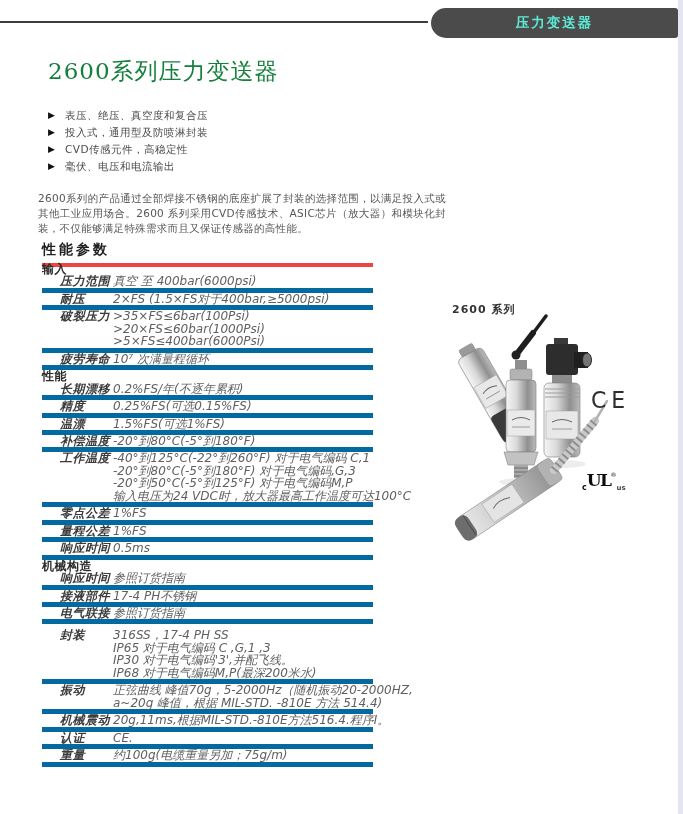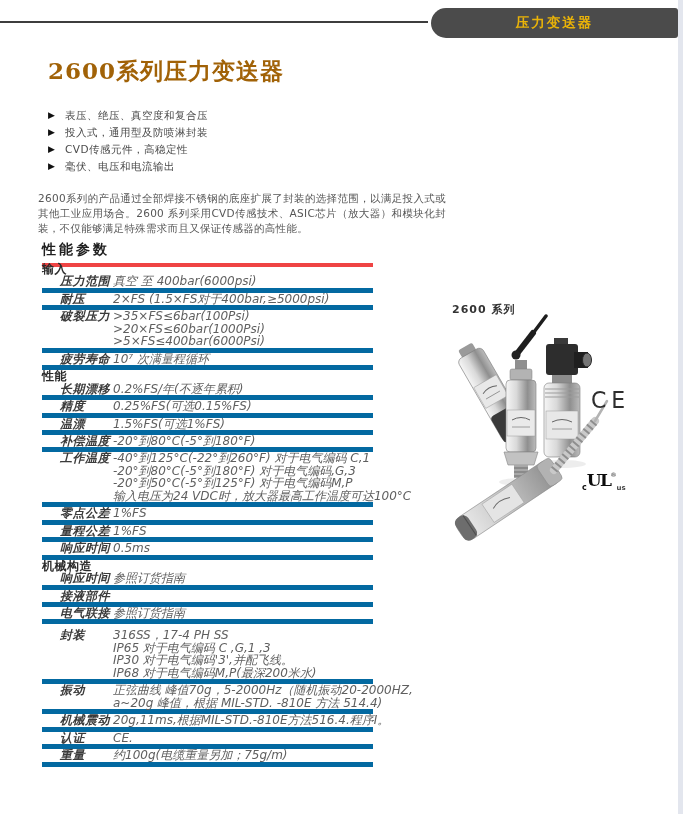--- a/index.html
+++ b/index.html
@@ -7,24 +7,24 @@
     width:683px;height:814px;position:relative;background:#ffffff;overflow:hidden;
     font-family:"DejaVu Sans","Liberation Sans",sans-serif;
     -webkit-font-smoothing:antialiased;
   }
   .edge-strip{position:absolute;top:0;right:0;width:5px;height:814px;background:#e3e6ee;}
   .top-rule{position:absolute;top:21px;left:0;width:428px;height:2px;background:#3d3d3d;}
   .tab-badge{
     position:absolute;top:8px;left:431px;right:5px;height:30px;background:#4b4b4b;
     border-radius:15px 3px 3px 15px;display:flex;align-items:center;justify-content:center;
   }
-  .tab-badge span{color:#eab308;font-size:13.5px;font-weight:bold;letter-spacing:2px;}
+  .tab-badge span{color:#5eead4;font-size:13.5px;font-weight:bold;letter-spacing:2px;}
   .title{
     position:absolute;top:56px;left:48px;margin:0;font-family:"DejaVu Serif","Liberation Serif",serif;
-    font-size:23px;font-weight:700;color:#a16207;letter-spacing:1px;
+    font-size:23px;font-weight:400;color:#15803d;letter-spacing:1px;
   }
   .features{position:absolute;top:107px;left:48px;}
   .feature{display:flex;align-items:center;height:17px;}
   .feature .tri{font-size:9px;color:#101010;width:17px;flex:0 0 17px;line-height:17px;}
   .feature .ftext{font-size:10.5px;color:#4a4a4a;letter-spacing:0.5px;}
   .intro{
     position:absolute;top:191px;left:38px;width:408px;margin:0;
     font-size:10.5px;line-height:15.2px;color:#565656;text-align:justify;letter-spacing:0.3px;
   }
   .specs-heading{
@@ -168,20 +168,23 @@
     </div>
     <div class="sec-name">机械构造</div>
     <div class="spec-row">
       <div class="row-label">响应时间</div>
       <div class="row-val">
         <div>参照订货指南</div>
       </div>
     </div>
     <div class="spec-row">
       <div class="row-label">接液部件</div>
+      <div class="row-val">
+        <div>17-4 PH不锈钢</div>
+      </div>
     </div>
     <div class="spec-row">
       <div class="row-label">电气联接</div>
       <div class="row-val">
         <div>参照订货指南</div>
       </div>
     </div>
     <div class="spec-row gap">
       <div class="row-label">封装</div>
       <div class="row-val">

